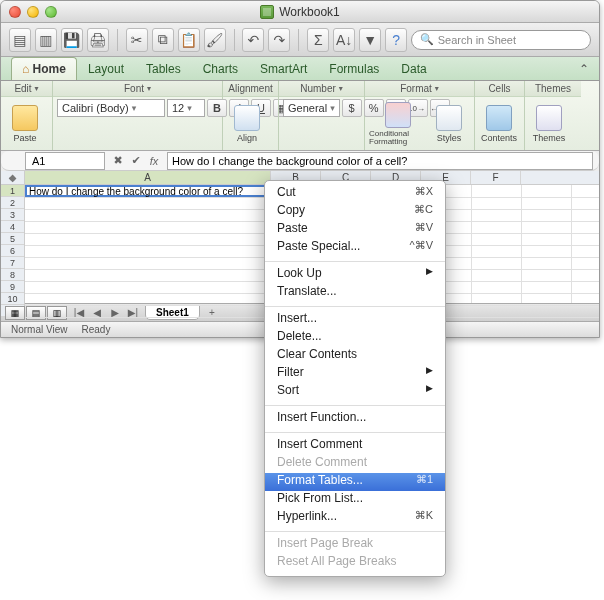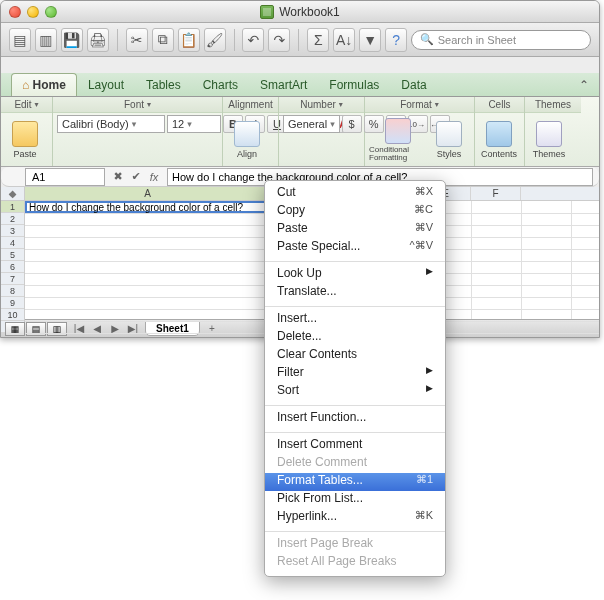--- a/index.html
+++ b/index.html
@@ -11,21 +11,21 @@
 .tb.red { background: radial-gradient(circle at 30% 30%, #ff8a7a, #e94b35); }
 .tb.yel { background: radial-gradient(circle at 30% 30%, #ffe27a, #f5b400); }
 .tb.grn { background: radial-gradient(circle at 30% 30%, #a5e58a, #5cb82f); }
 .title-wrap { position: absolute; left: 0; right: 0; text-align: center; font-size: 12px; color: #333; display: flex; align-items: center; justify-content: center; gap: 5px; }
 .doc-icon { width: 14px; height: 14px; background: linear-gradient(#7ab85a,#5a9a3a); border: 1px solid #4a7a2a; border-radius: 2px; display:inline-block; position:relative; }
 .doc-icon:after { content:""; position:absolute; inset:2px; background:#fff; opacity:0.3; }
 .toolbar { height: 34px; background: linear-gradient(#f0f0f0,#d5d5d5); border-bottom: 1px solid #aaa; display: flex; align-items: center; padding: 0 8px; gap: 4px; }
 .tbtn { width: 24px; height: 24px; border: 1px solid #bbb; border-radius: 3px; background: linear-gradient(#fdfdfd,#e0e0e0); display:flex; align-items:center; justify-content:center; font-size: 14px; color:#555; }
 .tsep { width: 1px; height: 22px; background: #bbb; margin: 0 4px; }
 .search { flex: 0 0 180px; margin-left: auto; display:flex; align-items:center; height: 20px; border: 1px solid #999; border-radius: 10px; background: #fff; padding: 0 8px; font-size: 11px; color: #888; gap:4px; }
-.ribbon-tabs { height: 24px; background: linear-gradient(#d8ead8,#c5e0c5); border-bottom: 1px solid #999; display:flex; align-items:flex-end; padding-left: 10px; gap: 0; font-size: 12px; margin-top: 16px; }
+.ribbon-tabs { height: 24px; background: linear-gradient(#d8ead8,#c5e0c5); border-bottom: 1px solid #999; display:flex; align-items:flex-end; padding-left: 10px; gap: 0; font-size: 12px; }
 .rtab { padding: 4px 10px 4px; color: #2a5a2a; cursor:pointer; border: 1px solid transparent; border-bottom:none; }
 .rtab.active { background: linear-gradient(#f8fbf5,#e8f0e0); border-color: #9ab08a; border-radius: 4px 4px 0 0; font-weight: bold; color:#3a3a3a; }
 .rtab.home:before { content:"⌂ "; color:#c08030; }
 .rchev { margin-left:auto; padding: 4px 10px; color:#555; }
 .ribbon { height: 70px; background: linear-gradient(#f5f8f0,#e5ede0); display:flex; border-bottom: 1px solid #aaa; }
 .rgroup { border-right: 1px solid #c0d0b8; display:flex; flex-direction:column; position:relative; padding:0; }
 .rgroup .ghead { font-size: 10px; color: #555; text-align:center; padding: 2px 4px; border-bottom: 1px solid #c8d8c0; background: linear-gradient(#eaf0e5,#dce5d5); display:flex; align-items:center; justify-content:center; gap:3px; }
 .rgroup .gbody { flex:1; display:flex; align-items:center; padding: 2px 4px; gap: 2px; }
 .big-btn { display:flex; flex-direction:column; align-items:center; justify-content:center; width: 40px; height: 48px; font-size: 9px; color:#444; gap:2px; }
 .big-btn .bi { width: 26px; height: 26px; border: 1px solid #c8a050; background: linear-gradient(#ffe8a0,#f5c860); border-radius: 3px; }
@@ -136,21 +136,21 @@
       <div class="ghead">
           <span>Font</span>
           <span class="tri">▾</span>
         </div>
       <div class="gbody minicol" style="align-items:flex-start">
         <div class="minirow">
           <div class="combo" style="width:108px">
               <span>Calibri (Body)</span>
               <span class="cv">▾</span>
             </div>
-          <div class="combo" style="width:54px">
+          <div class="combo" style="width:38px">
               <span>12</span>
               <span class="cv">▾</span>
             </div>
         </div>
         <div class="minirow">
           <div class="mini" style="font-weight:bold">B</div>
           <div class="mini" style="font-style:italic">I</div>
           <div class="mini" style="text-decoration:underline">U</div>
           <div class="mini">▦</div>
           <div class="mini" style="color:#d09030">◧</div>
@@ -304,20 +304,24 @@
       <div>▥</div>
     </div>
     <div class="stbtn">|◀</div>
     <div class="stbtn">◀</div>
     <div class="stbtn">▶</div>
     <div class="stbtn">▶|</div>
     <div class="stab">Sheet1</div>
     <div class="stbtn">+</div>
   </div>
 
+  <div class="status">
+    <span>Normal View</span>
+    <span>Ready</span>
+  </div>
 </div>
 
 <div class="context-menu" id="ctxmenu">
     <div class="cm-item">
       <span>Cut</span>
       <span class="cm-sc">⌘X</span>
     </div>
     <div class="cm-item">
       <span>Copy</span>
       <span class="cm-sc">⌘C</span>

